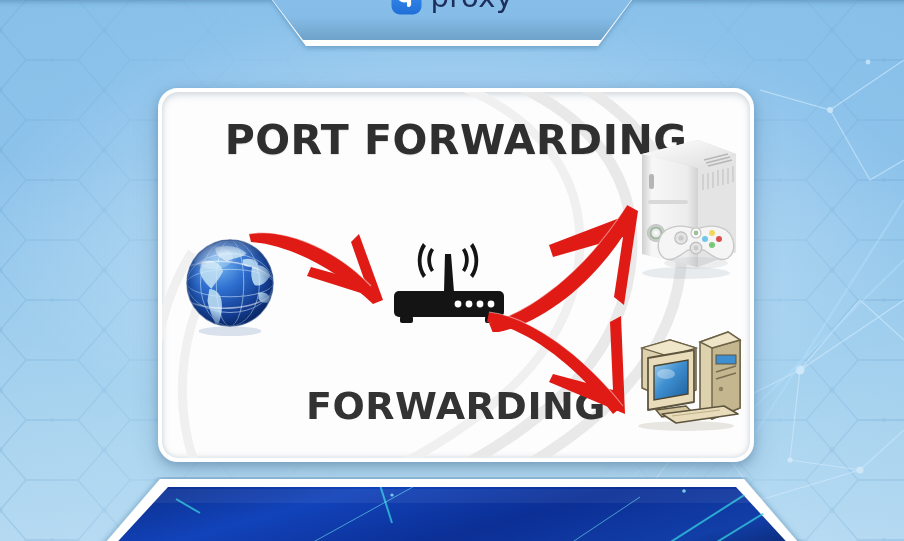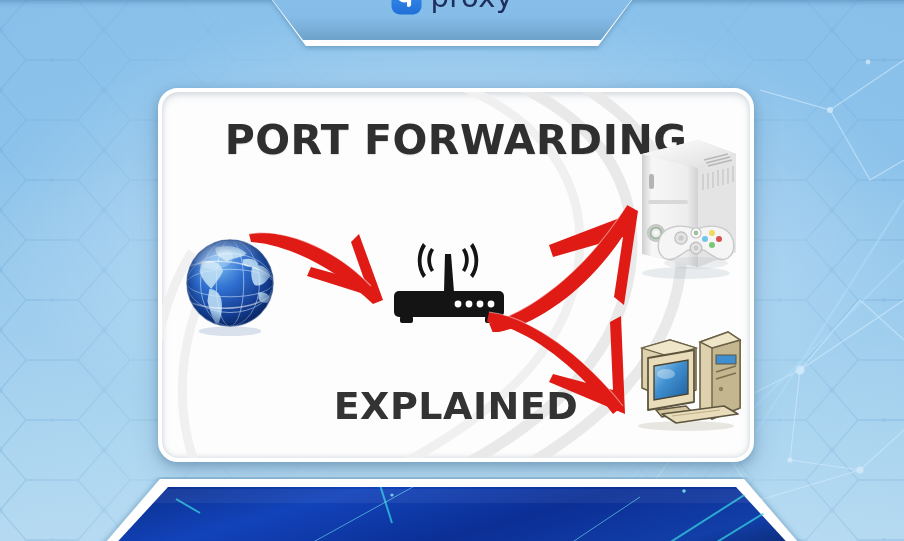--- a/index.html
+++ b/index.html
@@ -265,21 +265,21 @@
         </g>
         <g fill="none" stroke="#f0f0f0" stroke-width="9">
           <path d="M215 -30 C 350 -5, 418 62, 418 150 C 418 242, 350 318, 215 385"></path>
           <path d="M60 420 C 10 360, 5 250, 58 170"></path>
           <path d="M30 440 C -20 370, -24 245, 30 160"></path>
         </g>
       </svg>
 
       <div class="title no-sel">PORT FORWARDING</div>
 
-      <div class="subtitle no-sel">EXPLAINED</div>
+      <div class="subtitle no-sel">FORWARDING</div>
 
       <svg class="art globe" viewBox="0 0 110 110">
         <defs>
           <radialGradient id="gsea" cx="36%" cy="28%" r="78%">
             <stop offset="0%" stop-color="#6fb4ef"></stop>
             <stop offset="38%" stop-color="#2f6fd0"></stop>
             <stop offset="78%" stop-color="#123a8f"></stop>
             <stop offset="100%" stop-color="#061c55"></stop>
           </radialGradient>
           <radialGradient id="gglow" cx="50%" cy="50%" r="50%">

